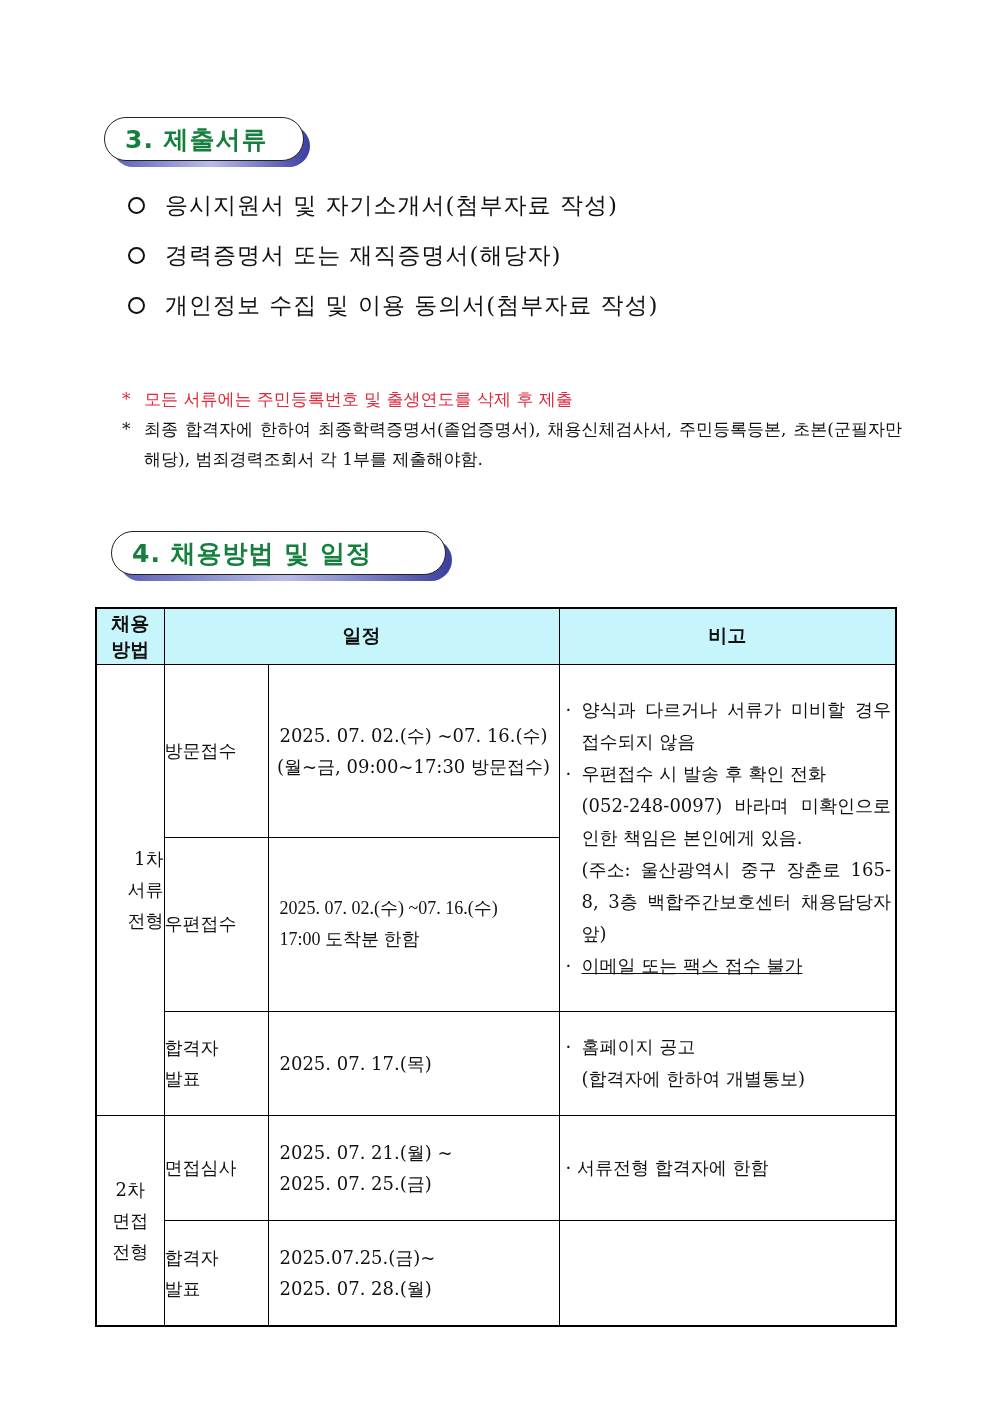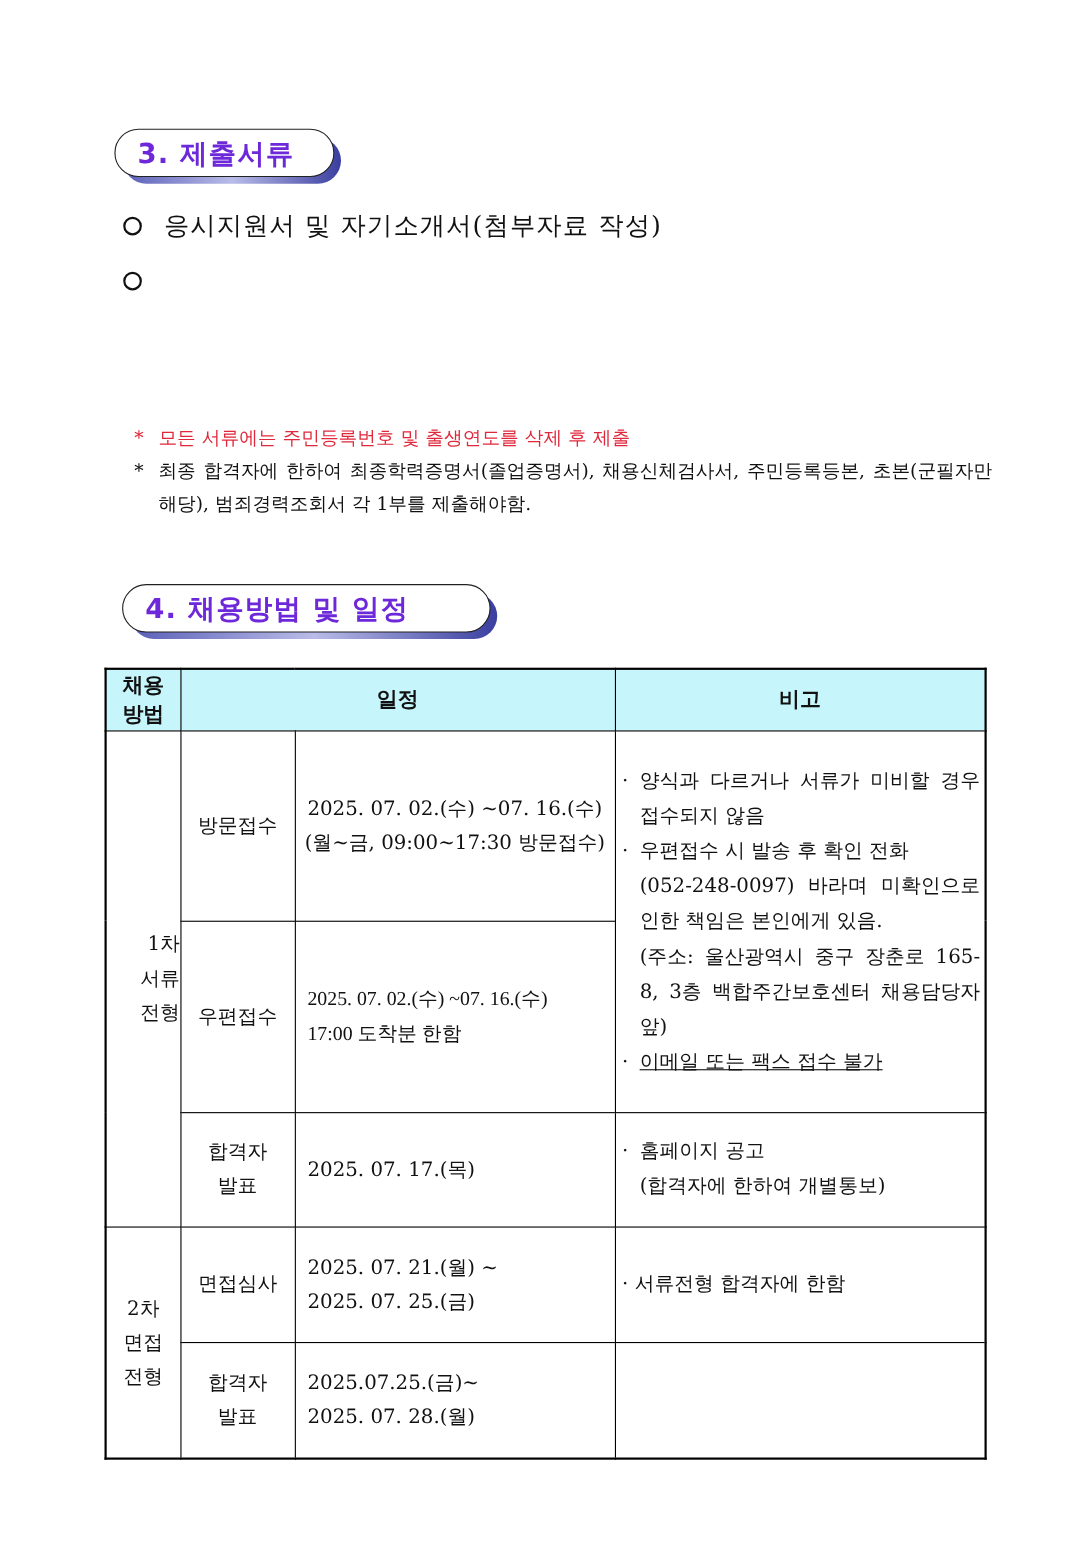--- a/index.html
+++ b/index.html
@@ -10,27 +10,27 @@
   .section-header .pill-shadow {
     position: absolute; left: 8px; top: 8px; right: -6px; bottom: -6px;
     border-radius: 24px;
     background: linear-gradient(90deg, #5a5fb8 0%, #b9bce8 50%, #3a3fa0 100%);
   }
   .section-header .pill {
     position: absolute; left: 0; top: 0; right: 0; bottom: 0;
     border: 1.5px solid #222; border-radius: 24px; background: #fff;
     display: flex; align-items: center;
     font-family: "DejaVu Sans", "Liberation Sans", sans-serif;
-    font-weight: bold; font-size: 25px; letter-spacing: 1px; color: #6d28d9;
+    font-weight: bold; font-size: 25px; letter-spacing: 1px; color: #15803d;
     padding-left: 20px;
   }
   #sec3 { left: 104px; top: 117px; width: 200px; }
   #sec4 { left: 111px; top: 531px; width: 335px; }
 
-  .bullet-list { position: absolute; left: 112px; top: 180px; text-align: center; }
+  .bullet-list { position: absolute; left: 128px; top: 180px; text-align: center; }
   .bullet-item { display: flex; align-items: center; height: 50px; font-size: 23px; letter-spacing: 1px; }
   .bullet-item .circle {
     width: 17px; height: 17px; border: 2px solid #111; border-radius: 50%;
     margin-right: 20px; flex: none;
   }
 
   .notes { position: absolute; left: 122px; top: 384px; width: 780px; font-size: 17px; line-height: 30px; }
   .note { display: flex; }
   .note .star { width: 22px; flex: none; }
   .note.red { color: #e0283c; }
@@ -42,21 +42,21 @@
     border: 2.5px solid #000;
   }
   table.schedule td, table.schedule th {
     border: 1px solid #000; vertical-align: middle;
   }
   table.schedule th {
     background: #c6f5fb; font-weight: bold; font-size: 19px; height: 56px; text-align: center;
     font-family: "DejaVu Serif", serif;
   }
   .c-method { width: 68px; text-align: center; line-height: 31px; }
-  .c-sub { width: 104px; text-align: center; line-height: 31px; }
+  .c-sub { width: 104px; line-height: 31px; }
   .c-date { width: 291px; padding-left: 11px; line-height: 31px; }
   .c-date.center { text-align: center; padding-left: 0; }
   .c-note { padding: 0 4px 0 6px; line-height: 32px; }
   .note-line { display: flex; }
   .note-line .dot { width: 16px; flex: none; }
   .note-line .nt { flex: 1; text-align: justify; }
   .indent { padding-left: 16px; text-align: justify; }
   .ul { text-decoration: underline; margin-top: 39px; }
 </style>
 </head>
@@ -67,20 +67,25 @@
   <div class="pill">3. 제출서류</div>
 </div>
 
 <div class="bullet-list">
   <div class="bullet-item">
     <span class="circle"></span>
     <span>응시지원서 및 자기소개서(첨부자료 작성)</span>
   </div>
   <div class="bullet-item">
     <span class="circle"></span>
+    <span>경력증명서 또는 재직증명서(해당자)</span>
+  </div>
+  <div class="bullet-item">
+    <span class="circle"></span>
+    <span>개인정보 수집 및 이용 동의서(첨부자료 작성)</span>
   </div>
 </div>
 
 <div class="notes">
   <div class="note red">
     <span class="star">*</span>
     <span class="txt">모든 서류에는 주민등록번호 및 출생연도를 삭제 후 제출</span>
   </div>
   <div class="note">
     <span class="star">*</span>

